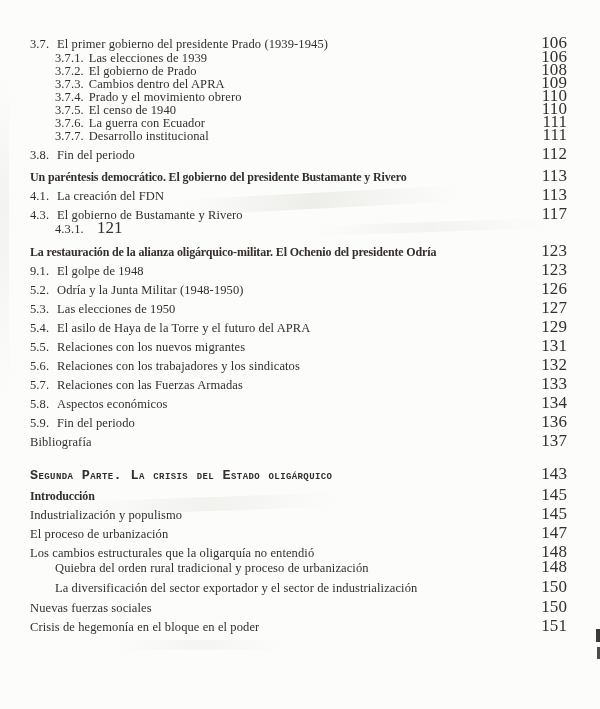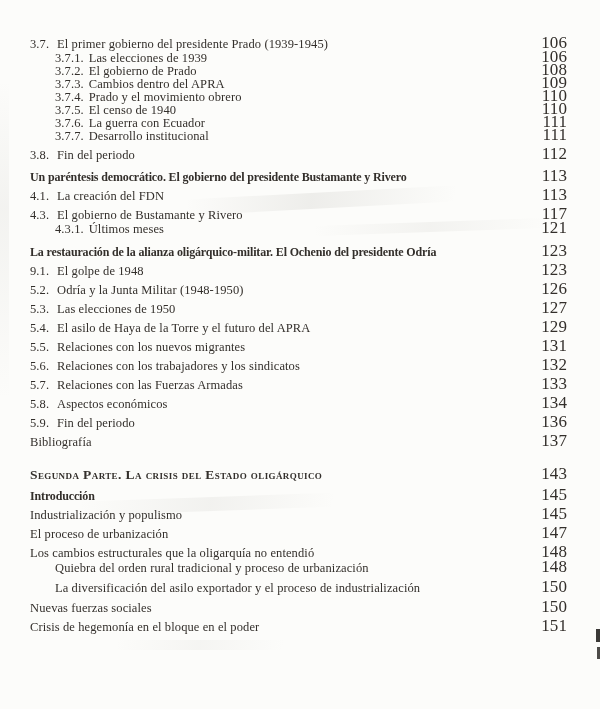--- a/index.html
+++ b/index.html
@@ -34,20 +34,21 @@
   .page  { flex:none; width:34px; text-align:right; font-weight:normal; font-size:17px; }
   .sub      { padding-left:25px; }
   .plainsub { padding-left:25px; }
   .heading  { font-weight:bold; }
   .heading .title { font-size:12px; letter-spacing:-0.15px; }
   .part { font-weight:bold; }
   .part .title {
     font-variant:small-caps;
     font-size:13.5px;
     letter-spacing:0.4px;
+    font-family:Liberation Mono, monospace;
   }
   
   .row + .row      { margin-top:6px; }
   .heading + .row  { margin-top:6px; }
   .row + .sub      { margin-top:1px; }
   .sub + .row      { }
   .sub + .sub      { margin-top:0; }
   .row + .heading  { margin-top:9px; }
   .sub + .heading  { margin-top:10px; }
   .row + .part     { margin-top:20px; }
@@ -149,21 +150,20 @@
         <span class="title">La creación del FDN</span>
         <span class="page">113</span>
       </div>
       <div class="row item">
         <span class="num">4.3.</span>
         <span class="title">El gobierno de Bustamante y Rivero</span>
         <span class="page">117</span>
       </div>
       <div class="row sub">
         <span class="num">4.3.1.</span>
-        <span class="title">Últimos meses</span>
         <span class="page">121</span>
       </div>
       <div class="row heading">
         <span class="title">La restauración de la alianza oligárquico-militar. El Ochenio del presidente Odría</span>
         <span class="page">123</span>
       </div>
       <div class="row item">
         <span class="num">9.1.</span>
         <span class="title">El golpe de 1948</span>
         <span class="page">123</span>
@@ -230,21 +230,21 @@
       </div>
       <div class="row plain">
         <span class="title">Los cambios estructurales que la oligarquía no entendió</span>
         <span class="page">148</span>
       </div>
       <div class="row plainsub">
         <span class="title">Quiebra del orden rural tradicional y proceso de urbanización</span>
         <span class="page">148</span>
       </div>
       <div class="row plainsub">
-        <span class="title">La diversificación del asilo exportador y el proceso de industrialización</span>
+        <span class="title">La diversificación del sector exportador y el sector de industrialización</span>
         <span class="page">150</span>
       </div>
       <div class="row plain">
         <span class="title">Nuevas fuerzas sociales</span>
         <span class="page">150</span>
       </div>
       <div class="row plain">
         <span class="title">Crisis de hegemonía en el bloque en el poder</span>
         <span class="page">151</span>
       </div>

